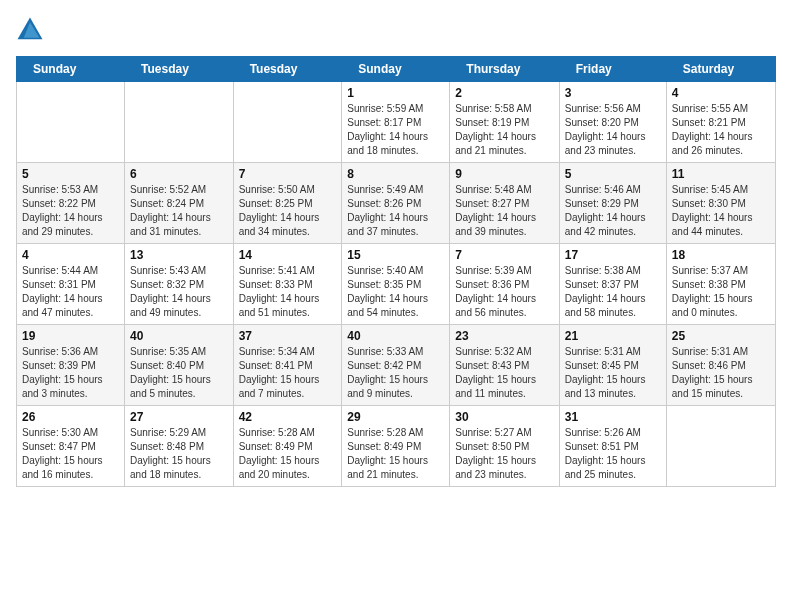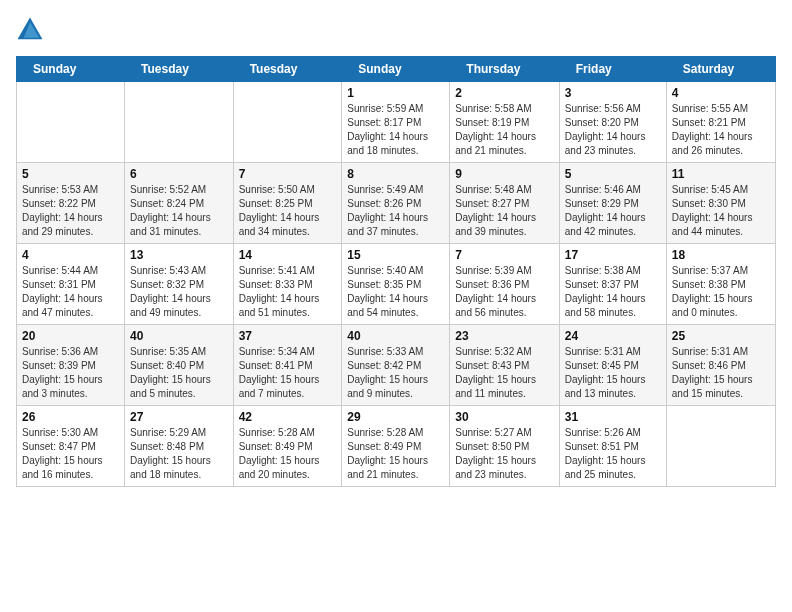--- a/index.html
+++ b/index.html
@@ -194,41 +194,41 @@
           <div class="day-num">17</div>
           <div class="day-info">Sunrise: 5:38 AM<br>Sunset: 8:37 PM<br>Daylight: 14 hours<br>and 58 minutes.</div>
         </td>
         <td>
           <div class="day-num">18</div>
           <div class="day-info">Sunrise: 5:37 AM<br>Sunset: 8:38 PM<br>Daylight: 15 hours<br>and 0 minutes.</div>
         </td>
       </tr>
       <tr>
         <td>
-          <div class="day-num">20</div>
+          <div class="day-num">19</div>
           <div class="day-info">Sunrise: 5:36 AM<br>Sunset: 8:39 PM<br>Daylight: 15 hours<br>and 3 minutes.</div>
         </td>
         <td>
           <div class="day-num">40</div>
           <div class="day-info">Sunrise: 5:35 AM<br>Sunset: 8:40 PM<br>Daylight: 15 hours<br>and 5 minutes.</div>
         </td>
         <td>
           <div class="day-num">37</div>
           <div class="day-info">Sunrise: 5:34 AM<br>Sunset: 8:41 PM<br>Daylight: 15 hours<br>and 7 minutes.</div>
         </td>
         <td>
           <div class="day-num">40</div>
           <div class="day-info">Sunrise: 5:33 AM<br>Sunset: 8:42 PM<br>Daylight: 15 hours<br>and 9 minutes.</div>
         </td>
         <td>
           <div class="day-num">23</div>
           <div class="day-info">Sunrise: 5:32 AM<br>Sunset: 8:43 PM<br>Daylight: 15 hours<br>and 11 minutes.</div>
         </td>
         <td>
-          <div class="day-num">24</div>
+          <div class="day-num">21</div>
           <div class="day-info">Sunrise: 5:31 AM<br>Sunset: 8:45 PM<br>Daylight: 15 hours<br>and 13 minutes.</div>
         </td>
         <td>
           <div class="day-num">25</div>
           <div class="day-info">Sunrise: 5:31 AM<br>Sunset: 8:46 PM<br>Daylight: 15 hours<br>and 15 minutes.</div>
         </td>
       </tr>
       <tr>
         <td>
           <div class="day-num">26</div>

